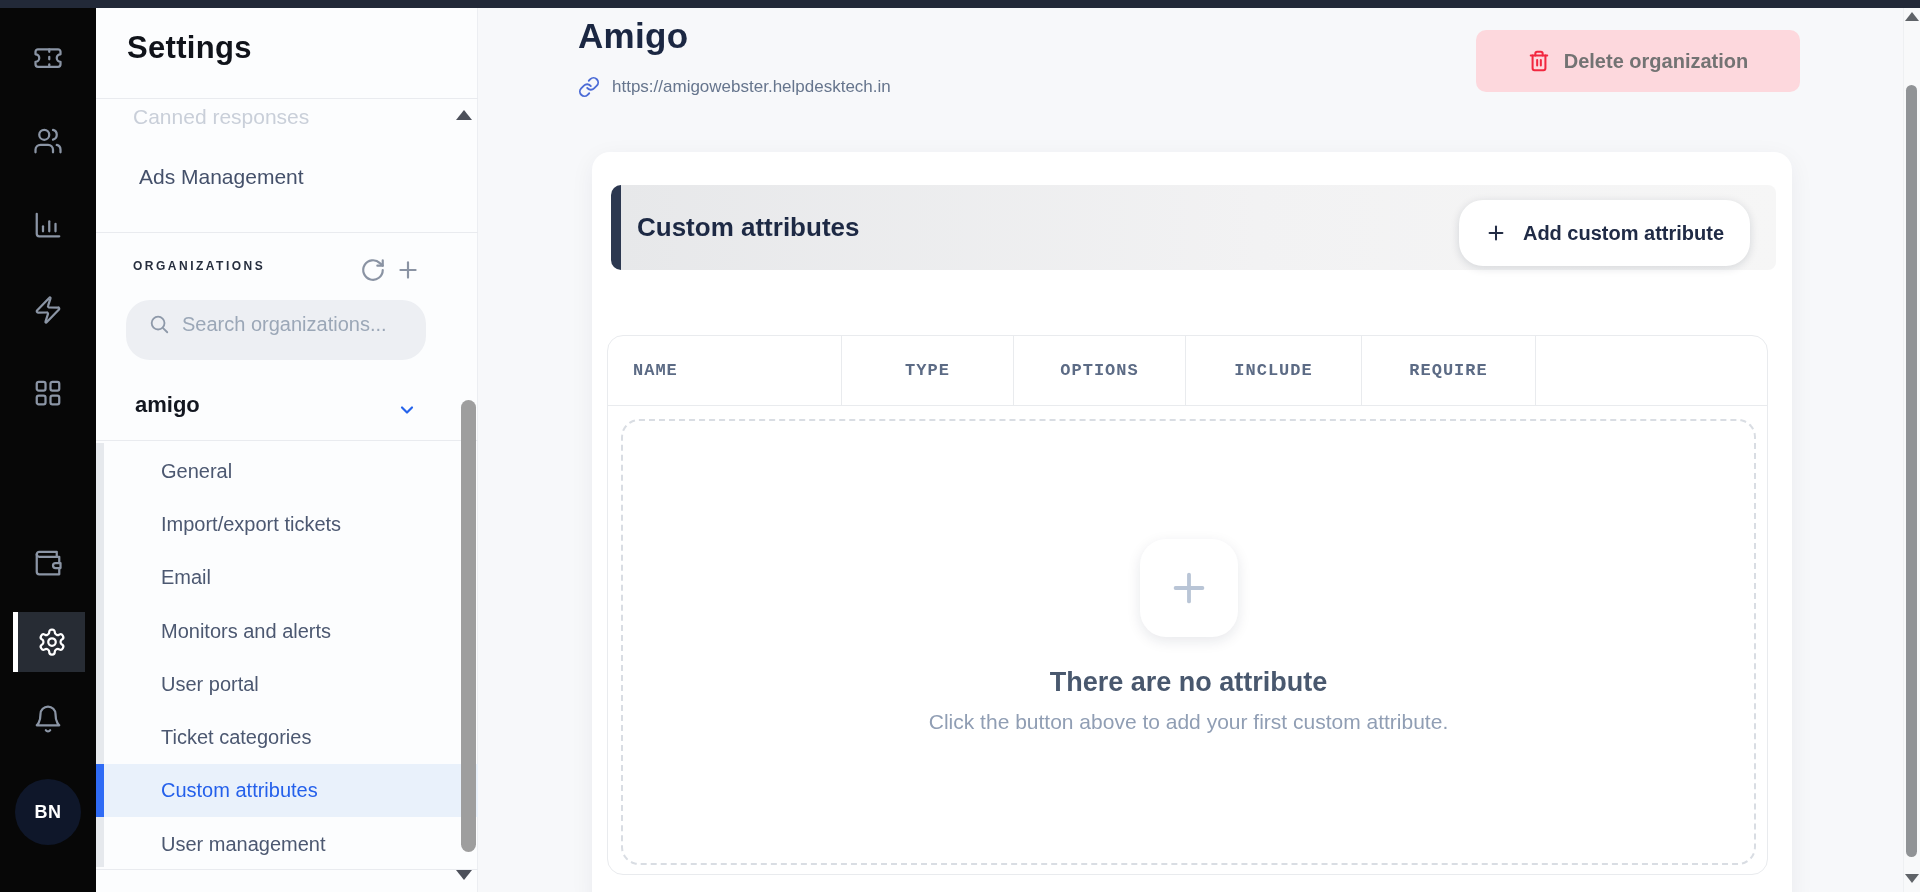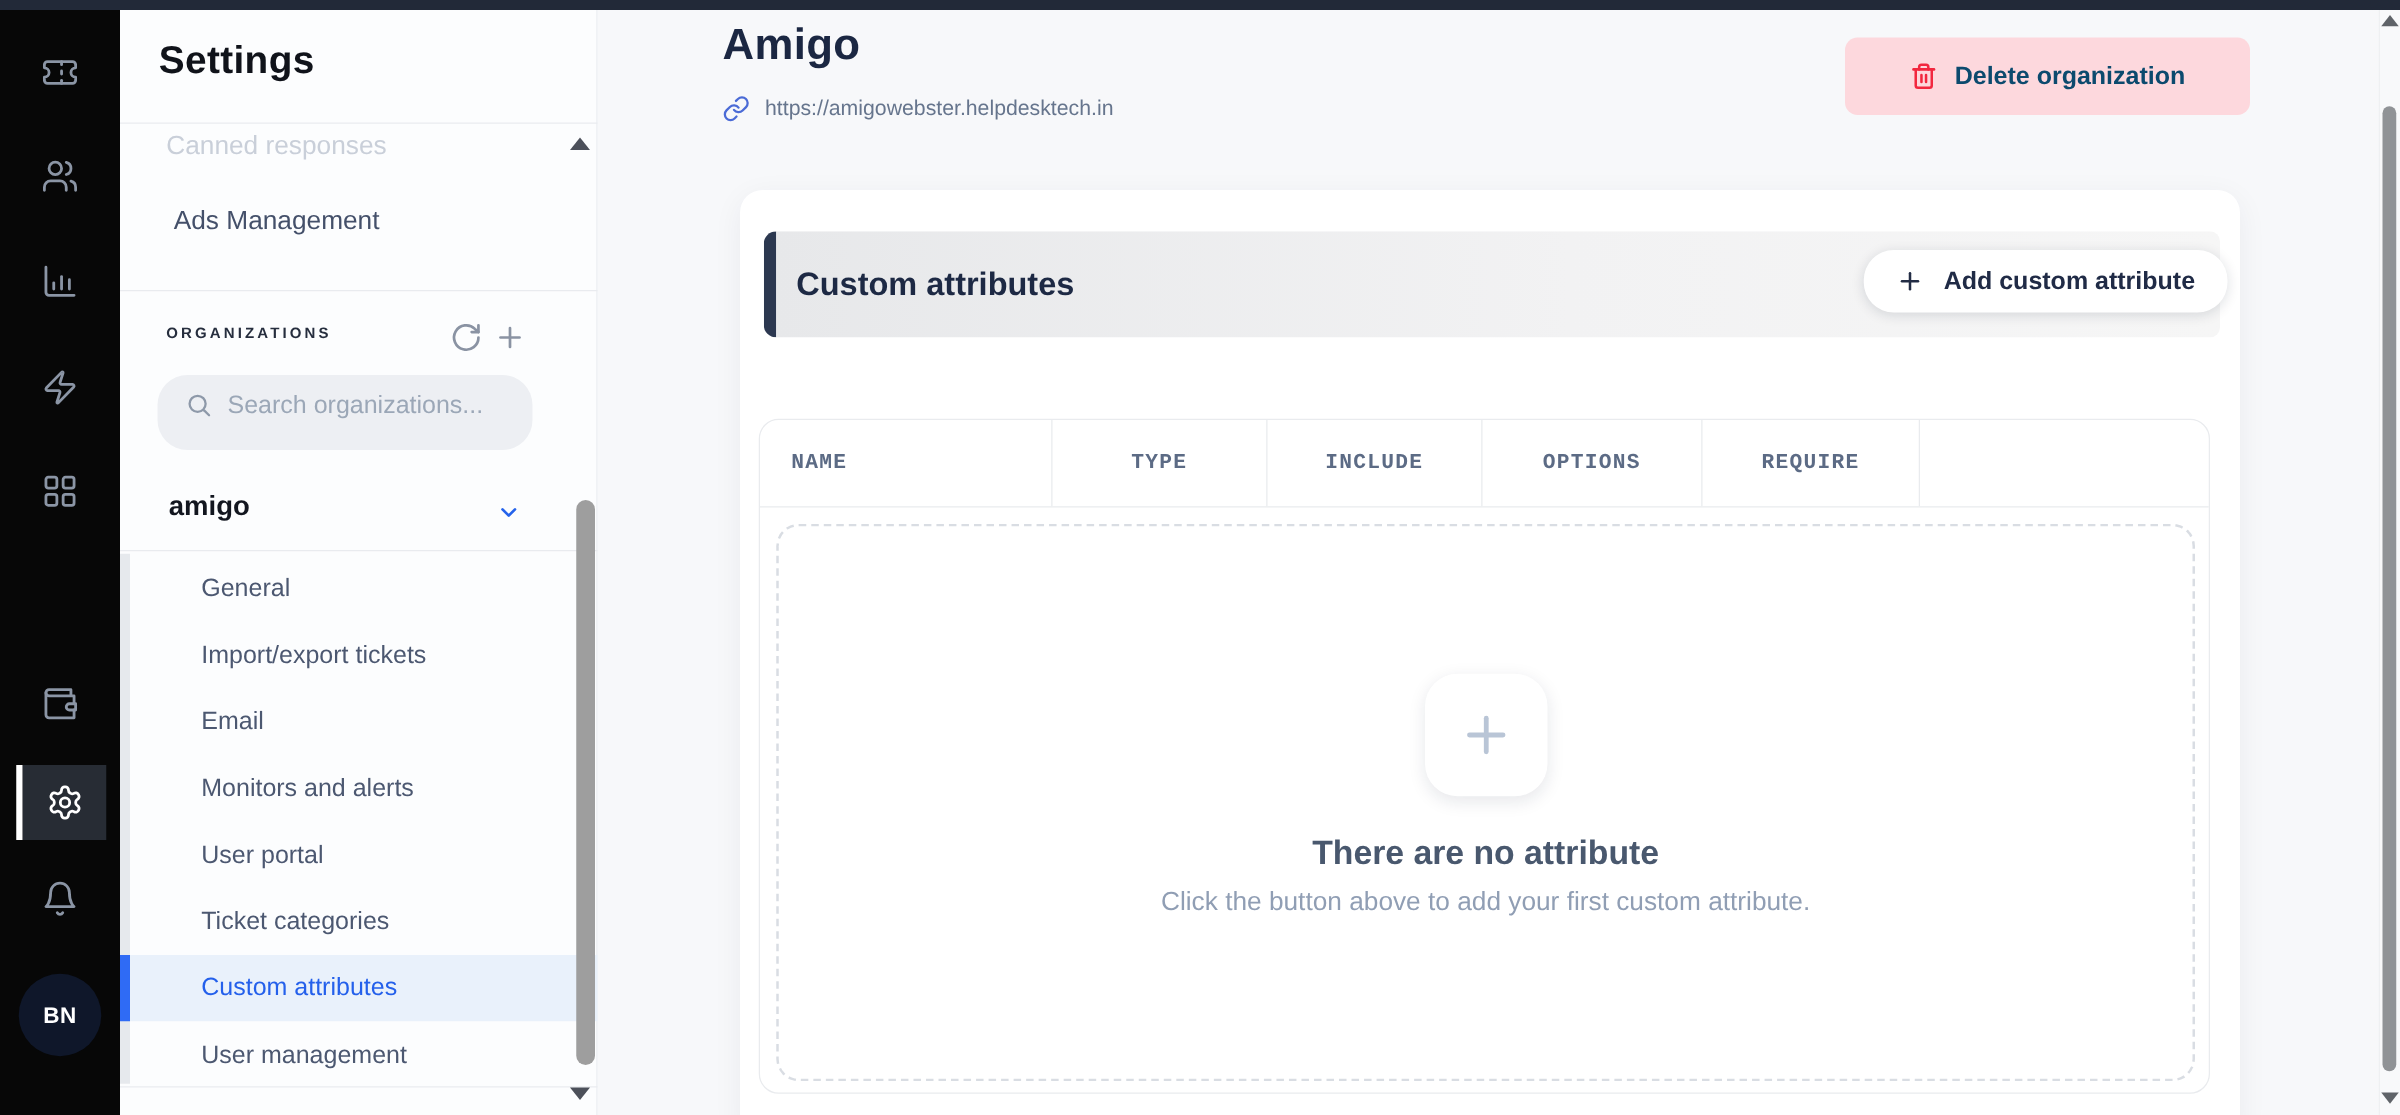--- a/index.html
+++ b/index.html
@@ -61,33 +61,33 @@
     border-top:10px solid #4c505a; }
 
   
   .main-title { left:578px; top:16px; font-size:35px; font-weight:800; color:#1b2742; letter-spacing:.3px; }
   .url-row { left:578px; top:76px; display:flex; align-items:center; gap:12px; }
   .url-row svg { width:22px; height:22px; stroke:#4b6bd6; fill:none; stroke-width:2; stroke-linecap:round; stroke-linejoin:round; }
   .url-text { font-size:17px; color:#66758d; }
   .delete-btn { left:1476px; top:30px; width:324px; height:62px; border-radius:10px; background:#fdd8dd;
     display:flex; align-items:center; justify-content:center; gap:14px; cursor:pointer; }
   .delete-btn svg { width:22px; height:22px; stroke:#f2273f; fill:none; stroke-width:2.2; stroke-linecap:round; stroke-linejoin:round; }
-  .delete-btn span { font-size:20px; font-weight:700; color:#0c4a6e; }
+  .delete-btn span { font-size:20px; font-weight:700; color:#737373; }
 
   .card { left:592px; top:152px; width:1200px; height:760px; background:#ffffff; border-radius:18px;
     box-shadow:0 6px 24px rgba(20,30,60,.06); }
   .card > * { position:absolute; }
   .sec-bar { left:19px; top:33px; width:1165px; height:85px;
     border-left:10px solid #2c3850; border-radius:10px 8px 8px 10px;
     background:linear-gradient(90deg,#e7e8ea 0%,#f2f2f3 55%,#f6f6f6 100%);
     display:flex; align-items:center; }
   .sec-title { padding-left:16px; font-size:26px; font-weight:800; color:#1d2944; }
-  .add-btn { left:867px; top:48px; width:291px; height:50px; border-radius:24px; background:#ffffff;
+  .add-btn { left:867px; top:48px; width:291px; height:66px; border-radius:24px; background:#ffffff;
     box-shadow:0 2px 10px rgba(15,25,50,.14); display:flex; align-items:center; justify-content:center;
-    gap:16px; cursor:pointer;margin-left:32px; }
+    gap:16px; cursor:pointer; }
   .add-btn svg { width:22px; height:22px; stroke:#222c44; fill:none; stroke-width:2.2; stroke-linecap:round; }
   .add-btn span { font-size:20px; font-weight:600; color:#202b46; }
 
   .tablewrap { left:15px; top:183px; width:1161px; height:540px; border:1px solid #e9ebee; border-radius:16px; }
   .thead { display:flex; height:70px; border-bottom:1px solid #e9ebee; }
   .th { display:flex; align-items:center; justify-content:center; border-right:1px solid #e9ebee;
     font-family:Liberation Mono, monospace; font-weight:bold; font-size:17px; color:#5c6b85;
     letter-spacing:1px; }
   .th:nth-child(1){ width:234px; justify-content:flex-start; padding-left:25px; }
   .th:nth-child(2){ width:172px; } .th:nth-child(3){ width:172px; }
@@ -260,22 +260,22 @@
         <path d="M12 5v14"></path>
         <path d="M5 12h14"></path>
       </svg>
     <span>Add custom attribute</span>
   </div>
 
   <div class="tablewrap">
     <div class="thead">
       <div class="th">NAME</div>
       <div class="th">TYPE</div>
+      <div class="th">OPTIONS</div>
       <div class="th">INCLUDE</div>
-      <div class="th">OPTIONS</div>
       <div class="th">REQUIRE</div>
     </div>
     <div class="dashed">
       <div class="plus-tile">
         <svg viewBox="0 0 24 24">
             <path d="M12 5v14"></path>
             <path d="M5 12h14"></path>
           </svg>
       </div>
       <div class="empty-title">There are no attribute</div>

